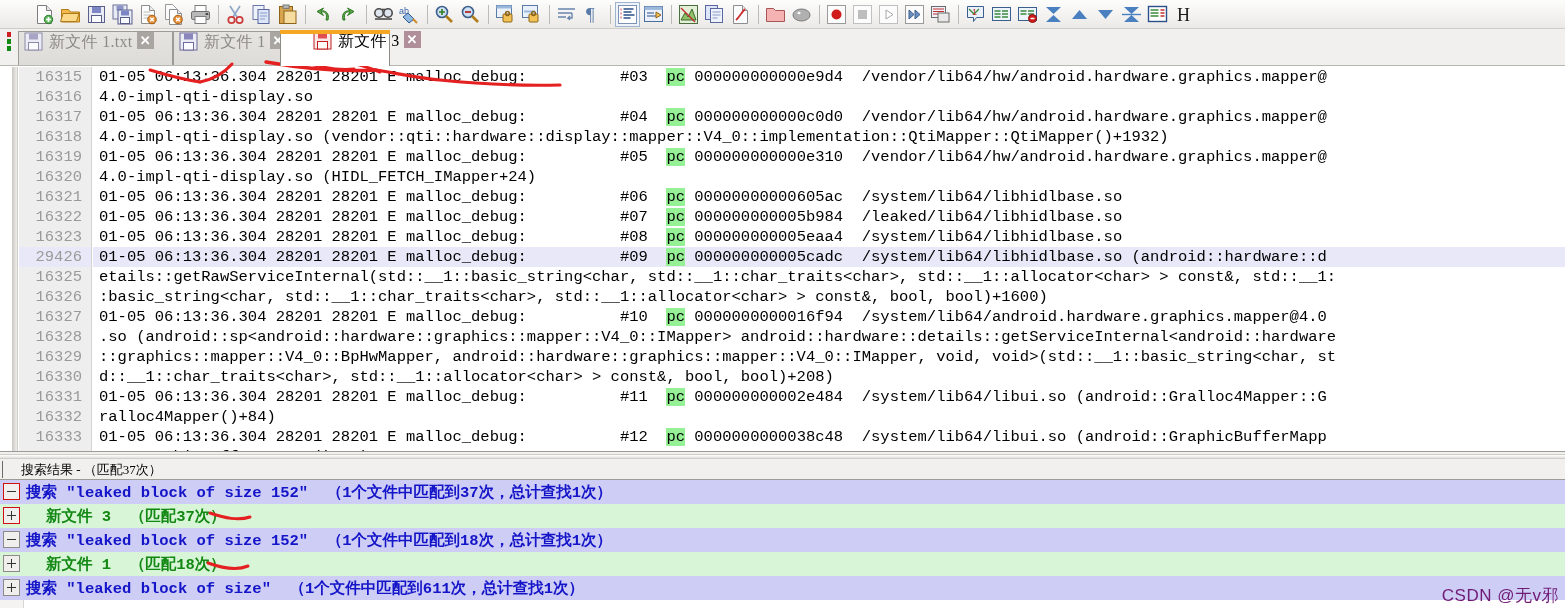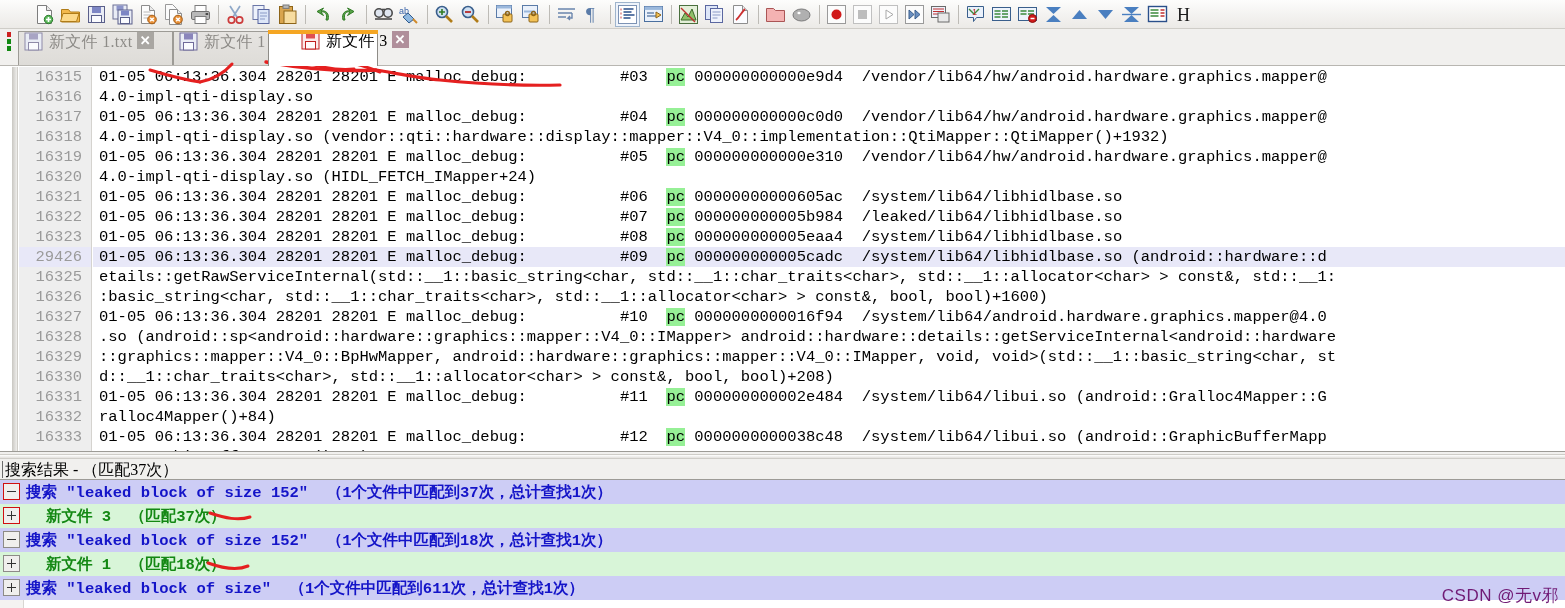--- a/index.html
+++ b/index.html
@@ -109,21 +109,21 @@
     border-top:1px solid #9d9b96; border-bottom:1px solid #9d9b96;
   }
   .sr-splitter::after{
     content:""; position:absolute; left:0; right:0; top:2px; height:3px;
     background:linear-gradient(to bottom,#ffffff,#e2e0dc);
     border-top:1px solid #cfcdc8; border-bottom:1px solid #cfcdc8;
   }
   .sr-header {
     position:absolute; left:0; top:459px; width:1565px; height:21px;
     background:#f1f0ee; border-bottom:1px solid #9d9b96;
-    font-size:16px; color:#000000; line-height:21px; padding-left:5px;
+    font-size:13px; color:#000000; line-height:21px; padding-left:21px;
     font-family:"Liberation Serif", serif;
   }
   .sr-header::before{
     content:""; position:absolute; left:2px; top:2px; width:1px; height:17px; background:#6b6b6b;
   }
   .sr-body {
     position:absolute; left:0; top:480px; width:1565px; height:128px;
     background:#ffffff;
   }
   .sr-rail {
@@ -480,21 +480,21 @@
         <svg width="19" height="19" viewBox="0 0 19 19">
             <rect x="1" y="1" width="17" height="17" fill="#e9ecf5" stroke="#6f6a9a"></rect>
             <rect x="5" y="1.5" width="9" height="6" fill="#8a85bb"></rect>
             <rect x="4.5" y="10.5" width="10" height="7.5" fill="#fafbfe" stroke="#6f6a9a"></rect>
           </svg>
       </span>
       <span class="tname">新文件 1</span>
       <span class="xbox">✕</span>
     </div>
 
-    <div class="tab active" style="left:268px; width:110px;padding-left:32px;">
+    <div class="tab active" style="left:280px; width:110px;padding-left:32px;">
       <span class="disk">
         <svg width="19" height="19" viewBox="0 0 19 19">
             <rect x="1" y="1" width="17" height="17" fill="#fbe9e9" stroke="#c02020"></rect>
             <rect x="5" y="1.5" width="9" height="6" fill="#e05050"></rect>
             <rect x="4.5" y="10.5" width="10" height="7.5" fill="#fffafa" stroke="#c02020"></rect>
           </svg>
       </span>
       <span class="tname">新文件 3</span>
       <span class="xbox">✕</span>
     </div>

